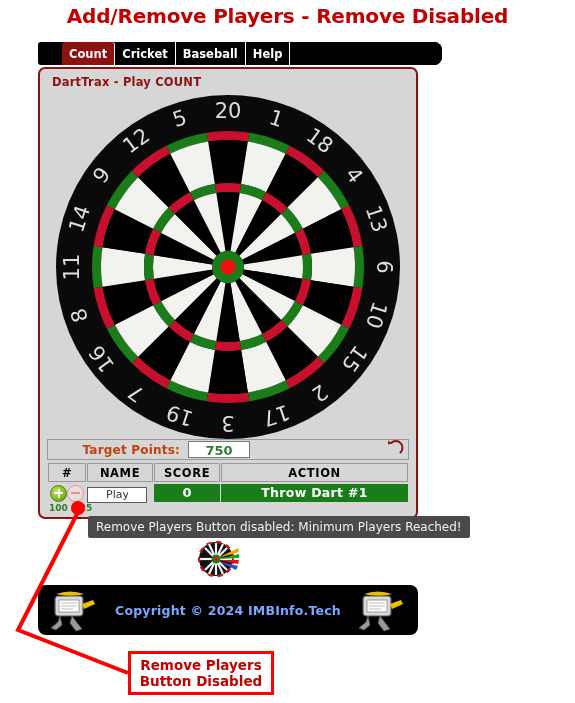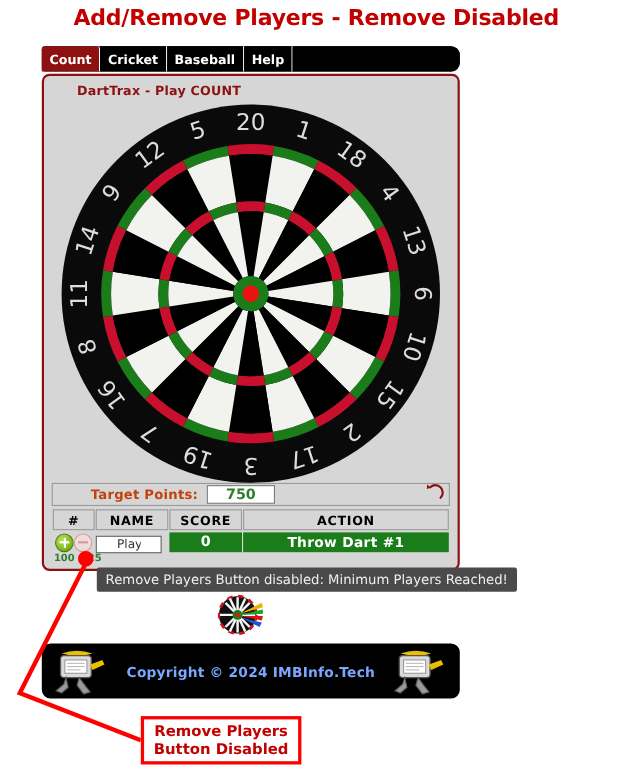--- a/index.html
+++ b/index.html
@@ -19,21 +19,21 @@
     font-weight:bold;
     letter-spacing:-0.2px;
     font-family:"DejaVu Sans", sans-serif;
     white-space:nowrap;
   }
   
   #tabbar{
     position:absolute;left:38px;top:42px;width:380px;height:23px;
     background:#000000;
     border-radius:3px 8px 8px 3px;
-    display:flex;align-items:stretch;
+    display:flex;align-items:stretch;padding-left:24px;
   }
   .tab{
     display:flex;align-items:center;justify-content:center;
     color:#ffffff;
     font-size:11.5px;font-weight:bold;
     padding:0 7px;
     background:#000000;
     border-right:1px solid #ffffff;
     cursor:pointer;
     font-family:"DejaVu Sans", sans-serif;
@@ -42,21 +42,21 @@
   .tab-filler{flex:1;background:#000000;border-radius:0 8px 8px 0;}
   
   #panel{
     position:absolute;left:38px;top:67px;width:380px;height:452px;
     background:#d6d6d6;
     border:2px solid #8d1111;
     border-radius:7px;
     box-sizing:border-box;
   }
   #panel-title{
-    position:absolute;left:30px;top:6px;
+    position:absolute;left:12px;top:6px;
     color:#8d1111;font-size:11.5px;font-weight:bold;
     letter-spacing:0.2px;
   }
   
   #board-wrap{
     position:absolute;left:50%;top:24px;transform:translateX(-50%);
     width:348px;height:348px;
   }
   
   #target-row{

